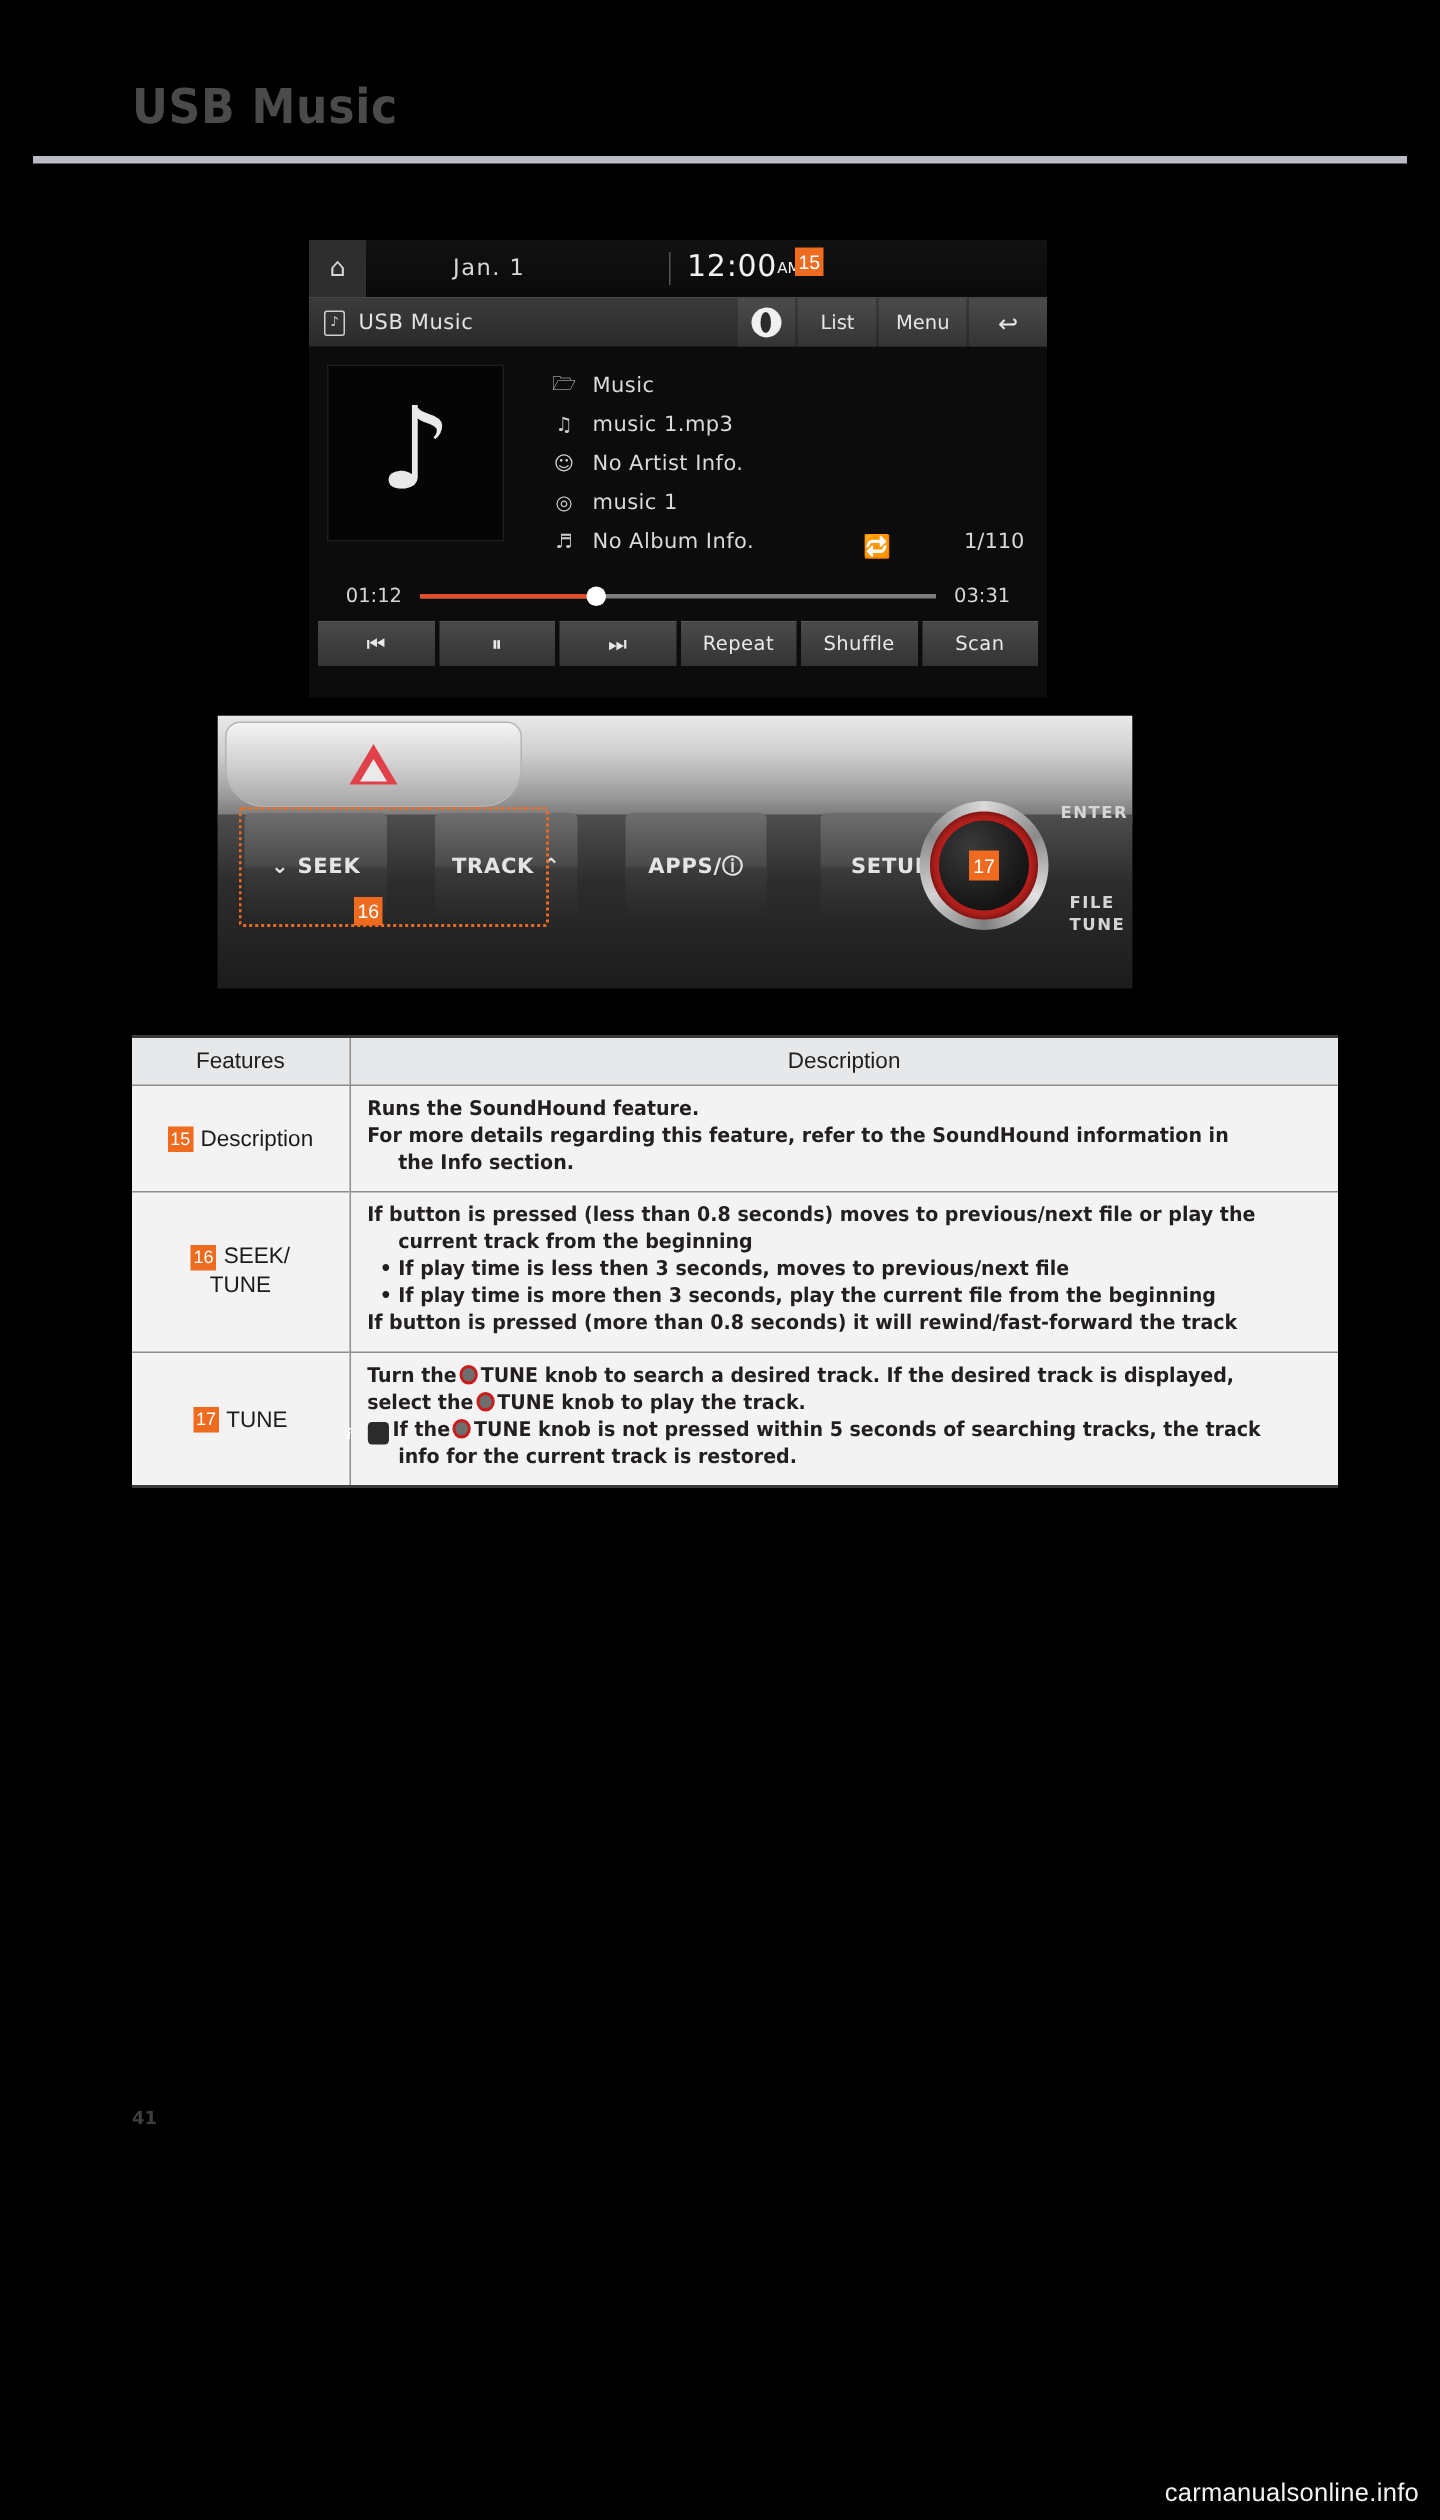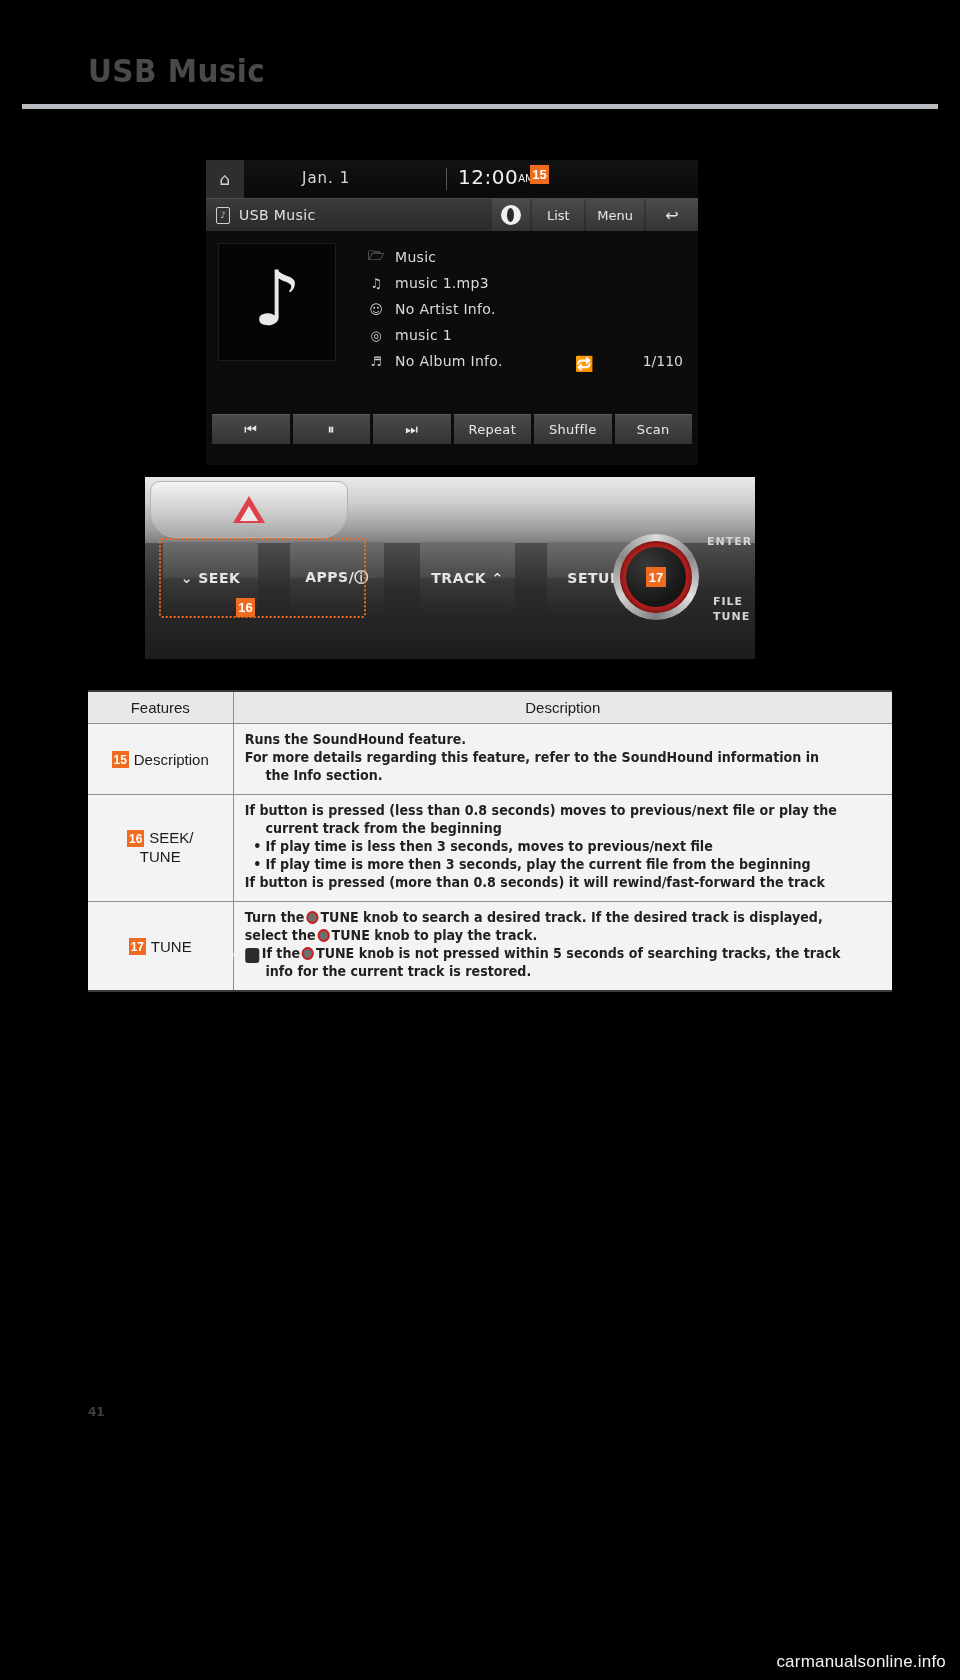--- a/index.html
+++ b/index.html
@@ -45,21 +45,21 @@
   .home-glyph { font-size:17px; color:#d6d6d6; line-height:1; }
   .status-date {
     position:absolute; left:96px; top:9px;
     font-size:15px; color:#d8d8d8; letter-spacing:1px;
   }
   .status-sep { position:absolute; left:240px; top:8px; width:1px; height:22px; background:#555; }
   .status-time { position:absolute; left:252px; top:5px; font-size:20px; color:#f1f1f1; letter-spacing:0.5px; }
   .status-ampm { font-size:10px; vertical-align:2px; letter-spacing:0; }
 
   .badge {
-    background:#ee6b1f; color:#fff; font-weight:bold;
+    background:#ee6b1f; color:#fff; font-weight:normal;
     font-family:"Liberation Sans", sans-serif;
     display:inline-flex; align-items:center; justify-content:center;
     line-height:1;
     text-align:right;
   }
   .badge-screen {
     position:absolute; left:324px; top:5px;
     width:19px; height:19px; font-size:13px;
   }
 
@@ -330,20 +330,29 @@
       </div>
       <div class="meta-row">
         <span class="meta-ico">♬</span>
         <span class="meta-txt">No Album Info.</span>
       </div>
     </div>
 
     <div class="repeat-ico">🔁</div>
     <div class="track-count">1/110</div>
 
+    <div class="progressrow">
+      <div class="t-elapsed">01:12</div>
+      <div class="bar-wrap">
+        <div class="bar-bg"></div>
+        <div class="bar-fill"></div>
+        <div class="bar-knob"></div>
+      </div>
+      <div class="t-total">03:31</div>
+    </div>
 
     <div class="transport">
       <div class="tbtn glyph">⏮</div>
       <div class="tbtn glyph">⏸</div>
       <div class="tbtn glyph">⏭</div>
       <div class="tbtn">Repeat</div>
       <div class="tbtn">Shuffle</div>
       <div class="tbtn">Scan</div>
     </div>
   </div>
@@ -352,22 +361,22 @@
 <div class="panel">
   <div class="panel-top">
     <div class="hazard">
       <span class="hazard-tri"></span>
     </div>
   </div>
   <div class="panel-bottom"></div>
 
   <div class="btnrow">
     <div class="hwbtn pair">⌄ SEEK</div>
+    <div class="hwbtn pair">TRACK ⌃</div>
     <div class="hwbtn">APPS/ⓘ</div>
-    <div class="hwbtn pair">TRACK ⌃</div>
     <div class="hwbtn">SETUP</div>
   </div>
 
   <div class="dashbox"></div>
   <div class="badge badge-16">16</div>
 
   <div class="knob-wrap">
     <div class="knob-outer"></div>
     <div class="knob-ring"></div>
     <div class="knob-face">

